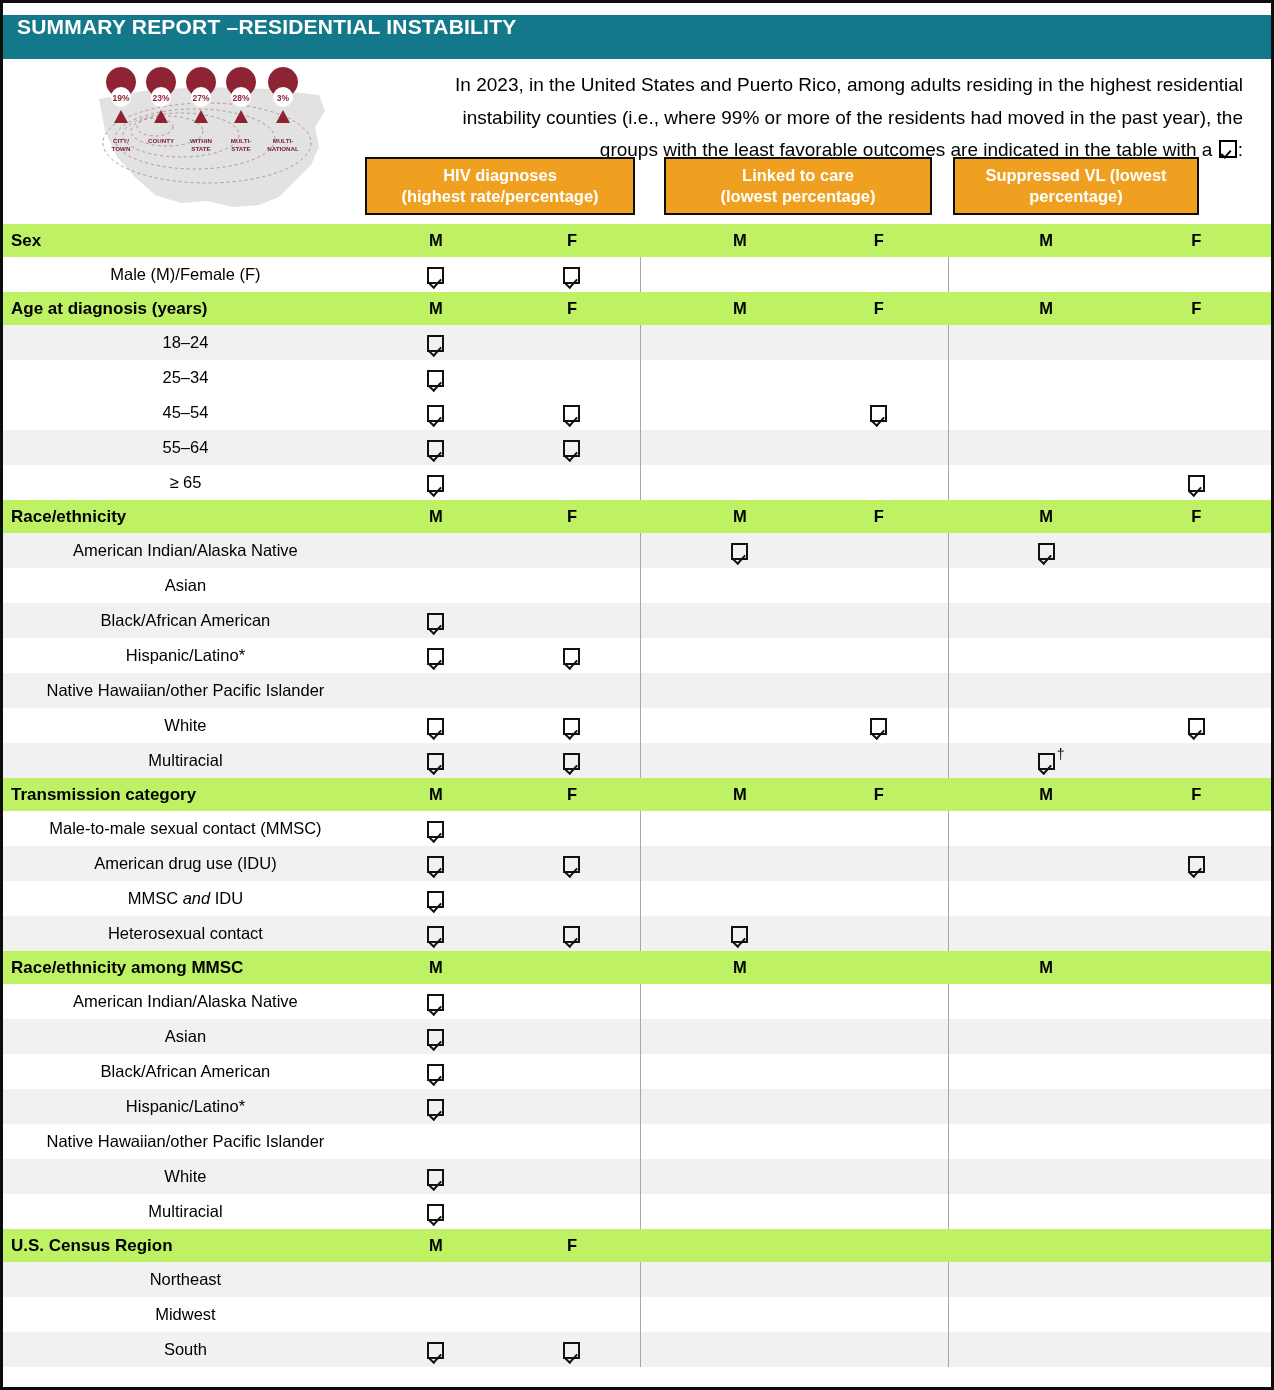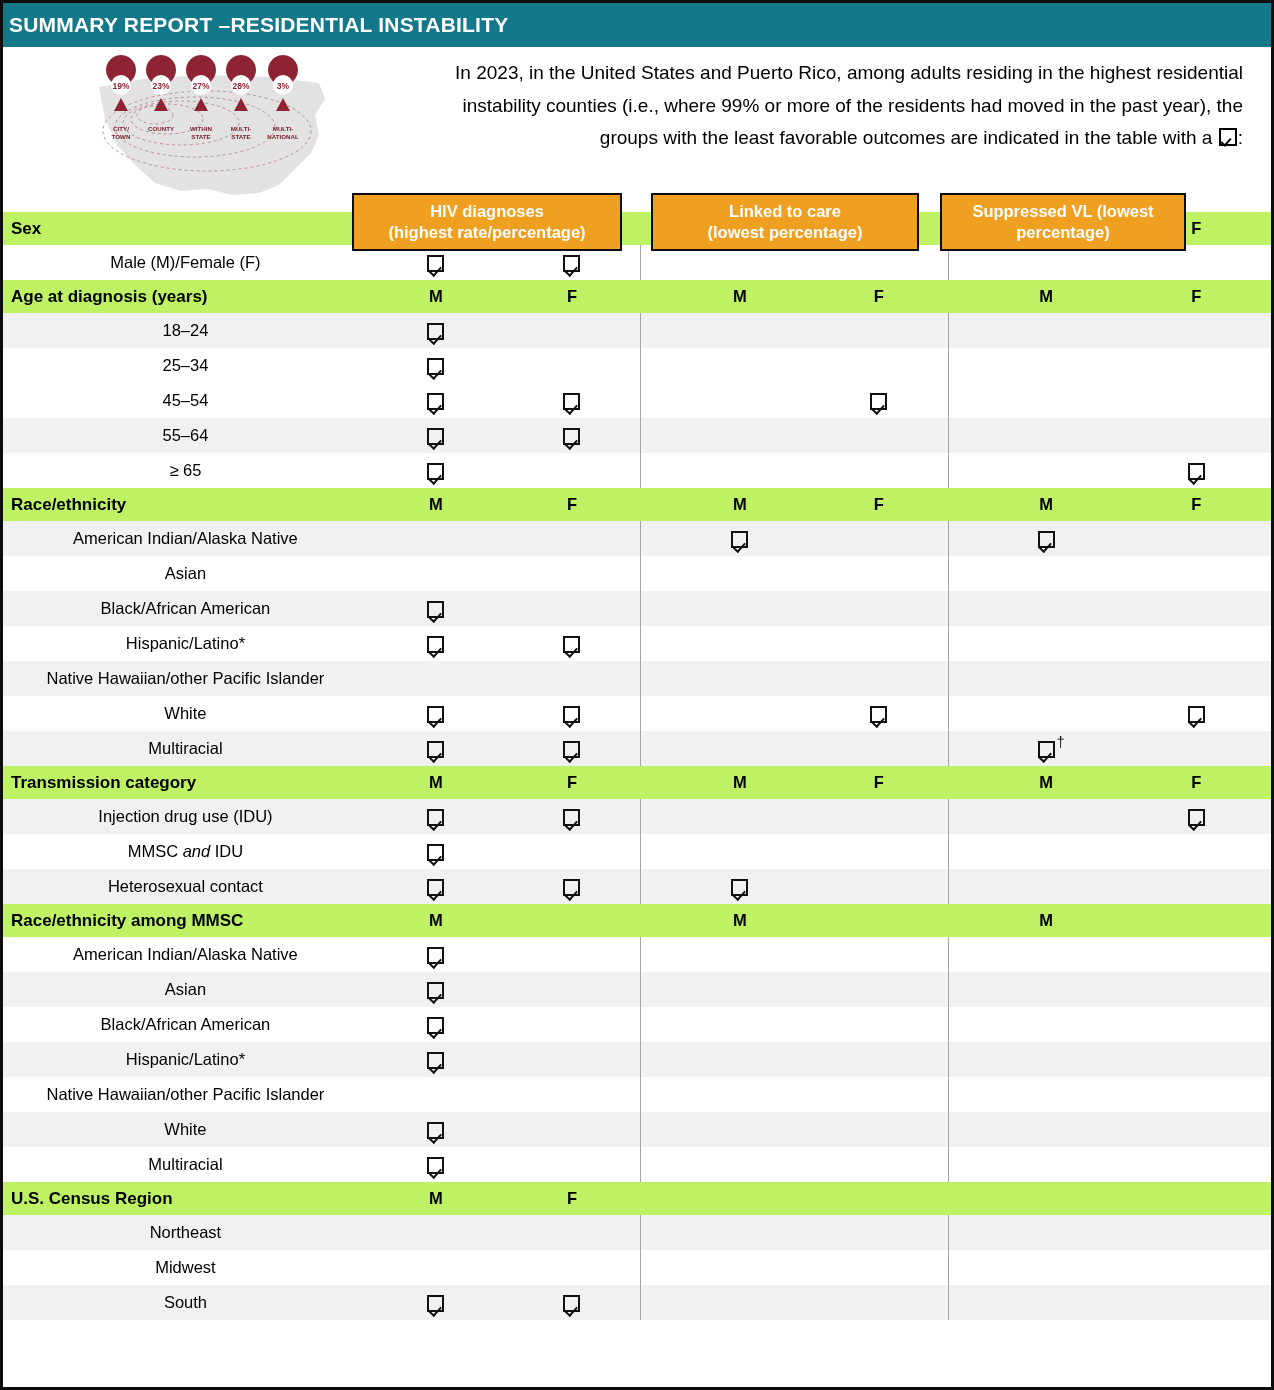--- a/index.html
+++ b/index.html
@@ -11,22 +11,22 @@
   }
   .page{
     position:relative;width:1274px;height:1390px;
     box-sizing:border-box;
     border:3px solid #0d0d0d;
   }
 
   
   .titlebar{
     height:44px;background:#13788a;
-    display:flex;align-items:center;
-    padding-left:6px;box-sizing:border-box;
+    display:flex;align-items:flex-start;
+    padding-left:14px;box-sizing:border-box;margin-top:12px;
   }
   .titlebar .t{
     color:#ffffff;font-size:21px;font-weight:bold;
     letter-spacing:.2px;
   }
 
   
   .intro{
     display:flex;align-items:flex-start;
     height:165px;box-sizing:border-box;
@@ -49,22 +49,22 @@
     content:"";position:absolute;left:2px;top:6px;
     width:4px;height:8px;border:solid #000;
     border-width:0 2px 2px 0;transform:rotate(42deg);
   }
 
   
   svg.usmap{display:block;}
 
   
   .colheads{
-    position:absolute;left:349px;top:154px;
-    width:886px;height:58px;display:flex;margin-top:36px;
+    position:absolute;left:362px;top:154px;
+    width:886px;height:58px;display:flex;
   }
   .chead{
     background:#f0a021;color:#fff;font-weight:bold;font-size:16.5px;
     display:flex;align-items:center;justify-content:center;
     text-align:center;line-height:1.25;box-sizing:border-box;
     border:2px solid #0d0d0d;
   }
   .chead.c1{width:270px;}
   .chead.c2{width:268px;margin-left:29px;}
   .chead.c3{width:246px;margin-left:21px;}
@@ -412,22 +412,33 @@
           <td class="label">Transmission category</td>
           <td class="mark ">M</td>
           <td class="mark ">F</td>
           <td class="mark sepA"></td>
           <td class="mark ">M</td>
           <td class="mark ">F</td>
           <td class="mark sepB"></td>
           <td class="mark ">M</td>
           <td class="mark ">F</td>
         </tr>
-        <tr class="alt">
-          <td class="label">Injection drug use (IDU)</td>
+        <tr class="plain">
+          <td class="label">Male-to-male sexual contact (MMSC)</td>
+          <td class="mark "><span class="ck"></span></td>
+          <td class="mark "></td>
+          <td class="mark sepA"></td>
+          <td class="mark "></td>
+          <td class="mark "></td>
+          <td class="mark sepB"></td>
+          <td class="mark "></td>
+          <td class="mark "></td>
+        </tr>
+        <tr class="alt">
+          <td class="label">American drug use (IDU)</td>
           <td class="mark "><span class="ck"></span></td>
           <td class="mark "><span class="ck"></span></td>
           <td class="mark sepA"></td>
           <td class="mark "></td>
           <td class="mark "></td>
           <td class="mark sepB"></td>
           <td class="mark "></td>
           <td class="mark "><span class="ck"></span></td>
         </tr>
         <tr class="plain">

